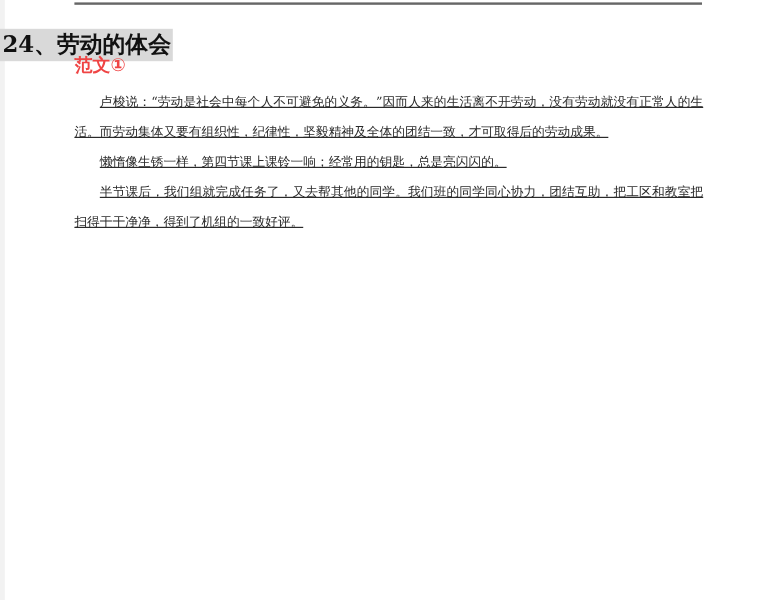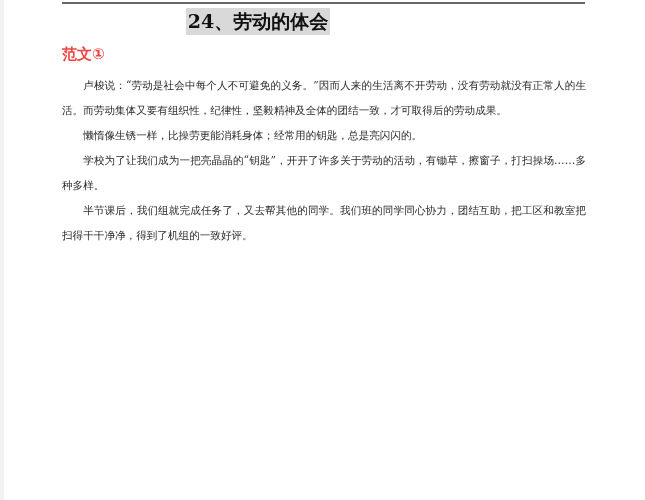--- a/index.html
+++ b/index.html
@@ -12,21 +12,21 @@
     }
     .left-edge {
       position: absolute; left: 0; top: 0; width: 4px; height: 500px;
       background: #f2f2f2;
     }
     .top-rule {
       position: absolute; left: 62px; top: 2px; width: 523px; height: 2px;
       background: #666666;
     }
     .title-wrap {
-      position: absolute; left: 0; top: 8px; width: 516px; text-align: center;
+      position: absolute; left: 0; top: 24px; width: 516px; text-align: left;
     }
     .title {
       display: inline-block;
       background: #d9d9d9;
       font-family: "DejaVu Serif", serif;
       font-weight: bold;
       font-size: 19px;
       line-height: 27px;
       padding: 0 2px;
       color: #111;
@@ -37,33 +37,32 @@
       font-family: "DejaVu Sans", sans-serif;
       font-weight: bold; font-size: 15px; line-height: 20px;
       color: #ef4444;
     }
     .body-text {
       position: absolute; left: 62px; top: 73px; width: 524px;
       font-size: 10.6px; line-height: 25px;
       color: #2a2a2a;
       text-align: justify;
     }
-    .para { margin: 0; text-indent: 2em; }
+    .para { margin: 0; text-indent: 2em; text-decoration: underline; }
   </style>
 </head>
 <body>
 
 <div class="left-edge"></div>
 <div class="top-rule"></div>
 
 <div class="title-wrap">
   <span class="title">24、劳动的体会</span>
 </div>
 
 <div class="section-heading">范文①</div>
 
 <div class="body-text">
   <p class="para">卢梭说：“劳动是社会中每个人不可避免的义务。”因而人来的生活离不开劳动，没有劳动就没有正常人的生活。而劳动集体又要有组织性，纪律性，坚毅精神及全体的团结一致，才可取得后的劳动成果。</p>
-  <p class="para">懒惰像生锈一样，比操劳更能消耗身体；经常用的钥匙，总是亮闪闪的。</p>
-  <p class="para">学校为了让我们成为一把亮晶晶的“钥匙”，开开了许多关于劳动的活动，有锄草，擦窗子，打扫操场……多种多样。</p>
+  <p class="para">懒惰像生锈一样，第四节课上课铃一响；经常用的钥匙，总是亮闪闪的。</p>
   <p class="para">半节课后，我们组就完成任务了，又去帮其他的同学。我们班的同学同心协力，团结互助，把工区和教室把扫得干干净净，得到了机组的一致好评。</p>
 
 </div>
 
 </body></html>

